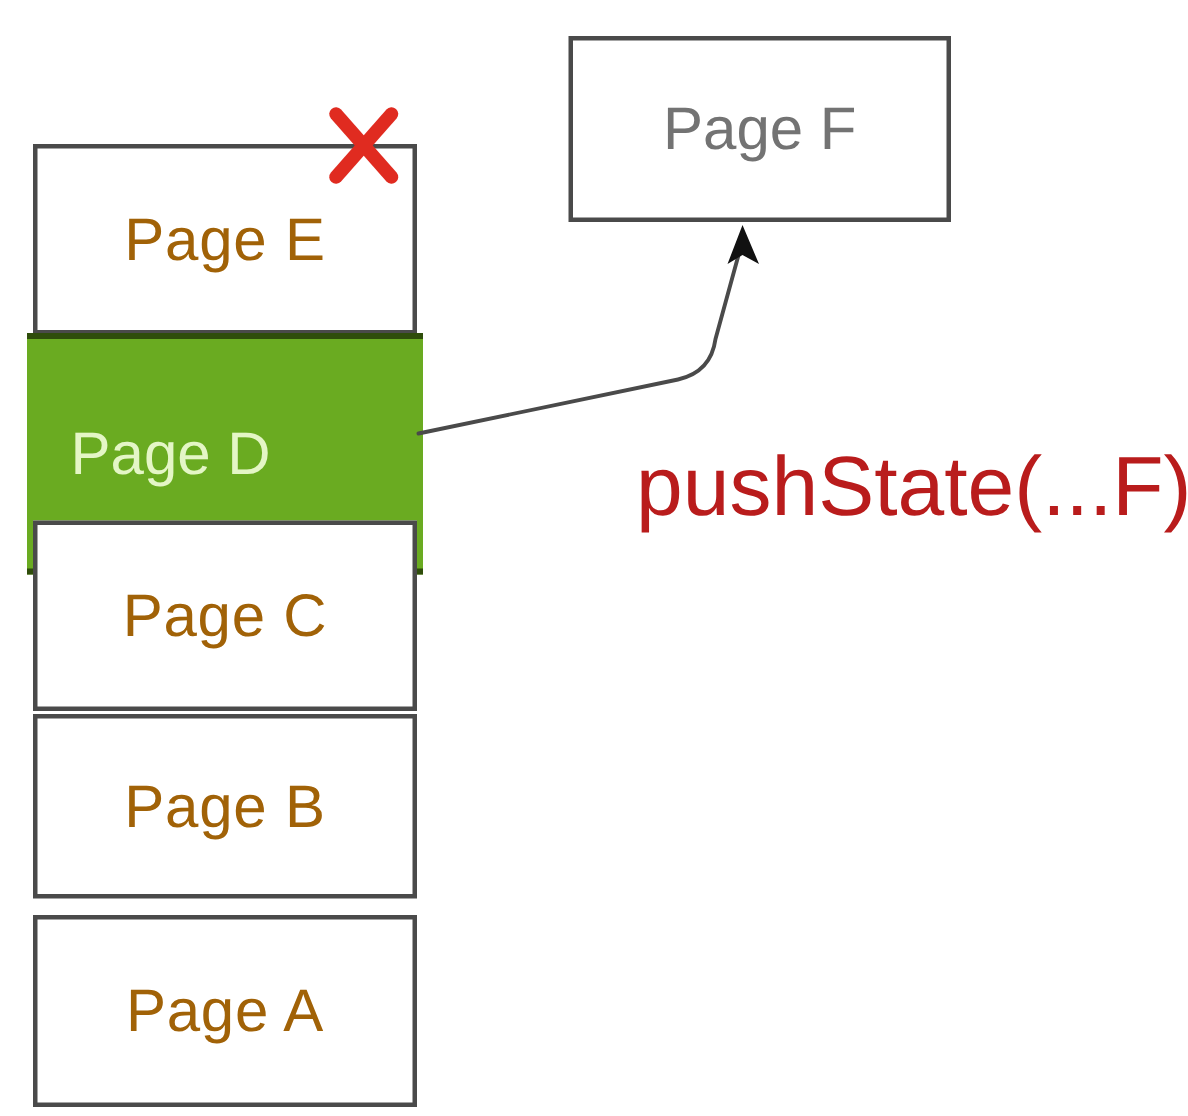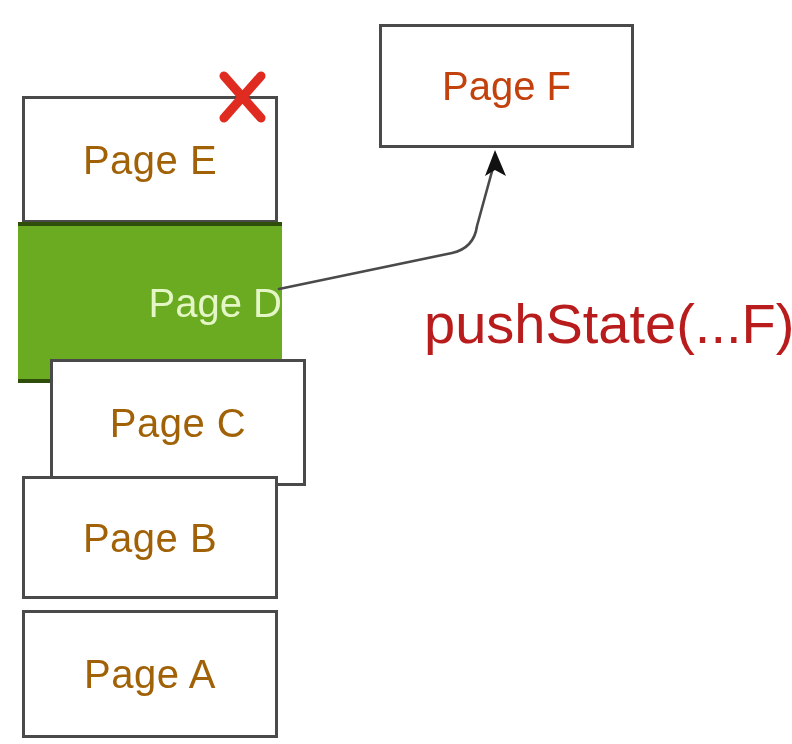--- a/index.html
+++ b/index.html
@@ -40,38 +40,38 @@
   }
   .page-box .page-label {
     font-size: 40px;
     color: #a16207;
     letter-spacing: 0.5px;
     line-height: 1;
     white-space: nowrap;
   }
 
   .box-e { top: 0px;   height: 127px; }
-  .box-c { top: 263px; height: 127px; margin-left: 28px; }
+  .box-c { top: 251px; height: 127px; }
   .box-b { top: 380px; height: 123px; text-align: center; }
   .box-a { top: 514px; height: 128px; }
 
   
   .box-d {
     position: absolute;
     left: -4px;
     top: 126px;
     width: 264px;
     height: 161px;
     box-sizing: border-box;
     background: #6aab21;
     border-top: 4px solid #2f4d0b;
     border-bottom: 4px solid #2f4d0b;
     display: flex;
     align-items: center;
-    justify-content: flex-end;
+    justify-content: flex-start;
     padding-left: 29px;
   }
   .box-d .page-label {
     font-size: 40px;
     color: #e4f6c6;
     line-height: 1;
     white-space: nowrap;
   }
 
   
@@ -83,21 +83,21 @@
     height: 124px;
     box-sizing: border-box;
     border: 3px solid #4a4a4a;
     background: #ffffff;
     display: flex;
     align-items: center;
     justify-content: center;
   }
   .new-page-box .page-label {
     font-size: 40px;
-    color: #c2410c;
+    color: #737373;
     line-height: 1;
     white-space: nowrap;
   }
 
   
   .annotation {
     position: absolute;
     left: 424px;
     top: 296px;
     font-size: 56px;

